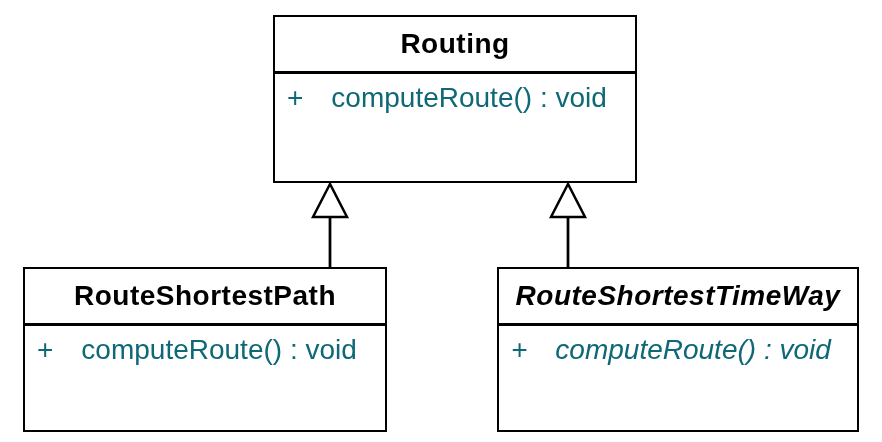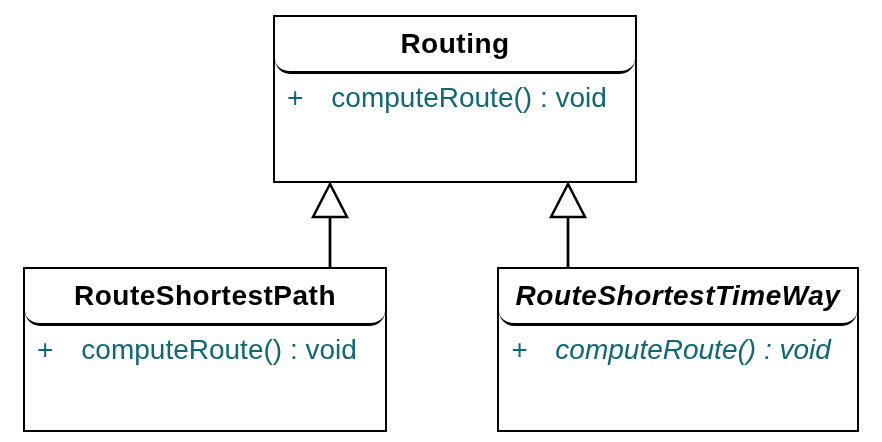--- a/index.html
+++ b/index.html
@@ -44,21 +44,20 @@
     height: 57px;
     display: flex;
     align-items: center;
     justify-content: center;
     font-weight: bold;
     font-size: 28px;
     letter-spacing: 0.5px;
     color: var(--class-name-text, #000000);
     border-bottom: 3px solid var(--box-border, #000000);
     white-space: nowrap;
-    border-radius: 15px;
   }
   .class-members {
     padding: 8px 8px 0 12px;
   }
   .member-row {
     display: flex;
     align-items: baseline;
     font-size: 28px;
     color: var(--member-text, #0e6876);
     white-space: nowrap;

